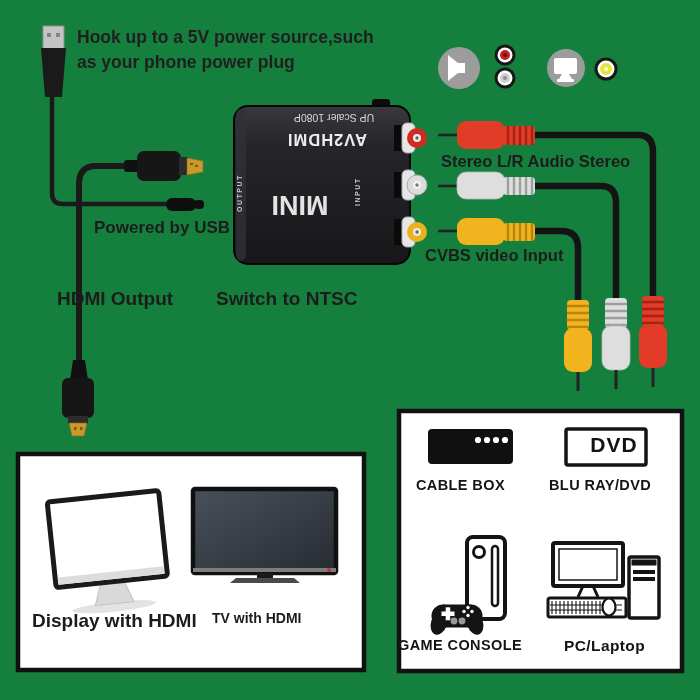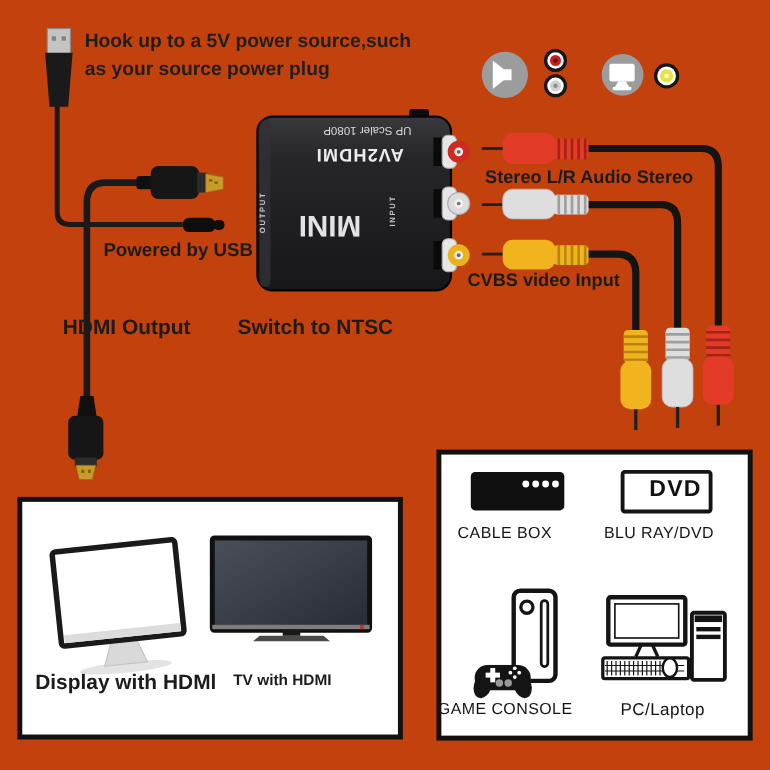--- a/index.html
+++ b/index.html
@@ -1,26 +1,26 @@
 <!DOCTYPE html>
 <html><head>
 <meta charset="utf-8">
 <style>
   html,body{margin:0;padding:0;background:#fff;}
   .canvas{
-    position:relative;width:700px;height:700px;background:#c2410c;
+    position:relative;width:700px;height:700px;background:#15803d;
     font-family:"Liberation Sans",sans-serif;overflow:hidden;
   }
   .art{position:absolute;left:0;top:0;}
   .label{position:absolute;color:#1c1c1c;white-space:nowrap;line-height:1.2;}
   .note{font-size:17.5px;font-weight:600;line-height:25px;color:#1f1f1f;}
   .cap-bold{font-size:19px;font-weight:700;}
   .cap-med{font-size:16.5px;font-weight:700;}
   .poppins{font-weight:600;}
-  .boxlabel{font-size:14.5px;font-weight:400;letter-spacing:.4px;color:#141414;}
+  .boxlabel{font-size:14.5px;font-weight:700;letter-spacing:.4px;color:#141414;}
   .flip{transform:rotate(180deg);}
   .devtext{position:absolute;text-align:center;color:#e6e6e6;}
   .vtext{
     position:absolute;writing-mode:vertical-rl;transform:rotate(180deg);
     font-size:7px;letter-spacing:1.5px;color:#c9c9c9;font-weight:600;
   }
   .dvd-badge{
     position:absolute;left:566px;top:433px;width:96px;text-align:center;
     font-size:21px;font-weight:800;letter-spacing:1px;color:#121212;
   }
@@ -232,21 +232,21 @@
         <rect x="629" y="557" width="30" height="61" rx="2" fill="#ffffff" stroke="#141414" stroke-width="3.5"></rect>
         <rect x="631.5" y="559.5" width="25" height="6" fill="#141414"></rect>
         <rect x="633" y="570" width="22" height="4" fill="#141414"></rect>
         <rect x="633" y="577" width="22" height="4" fill="#141414"></rect>
       </g>
     </g>
   </svg>
 
   <div class="label note" style="left:77px;top:25px;">
     <div>Hook up to a 5V power source,such</div>
-    <div>as your source power plug</div>
+    <div>as your phone power plug</div>
   </div>
 
   <div class="label" style="left:94px;top:218px;font-size:17px;font-weight:600;">Powered by USB</div>
 
   <div class="label cap-bold" style="left:57px;top:288px;">HDMI Output</div>
 
   <div class="label cap-bold" style="left:216px;top:288px;">Switch to NTSC</div>
 
   <div class="label cap-med" style="left:441px;top:152px;">Stereo L/R Audio Stereo</div>
 

